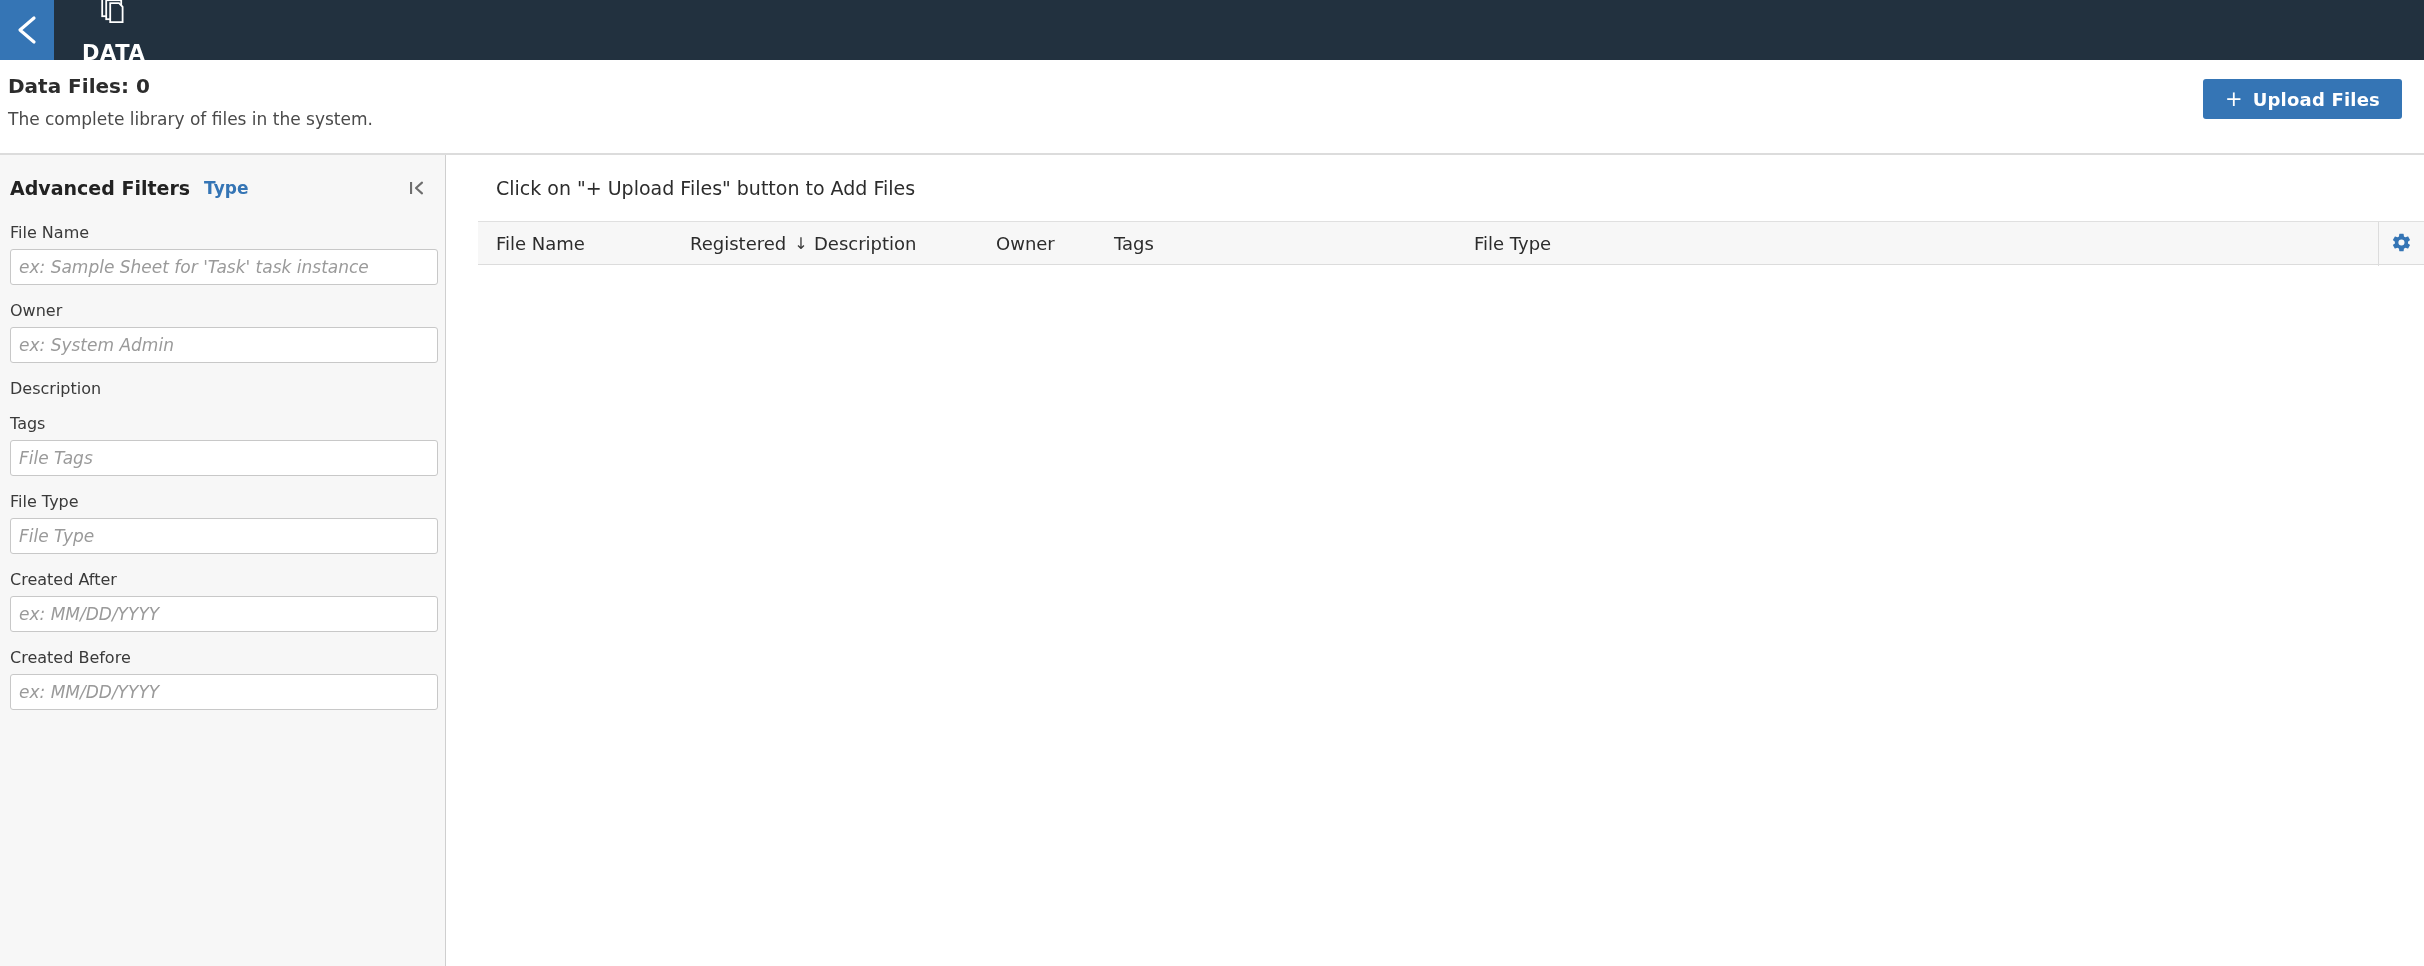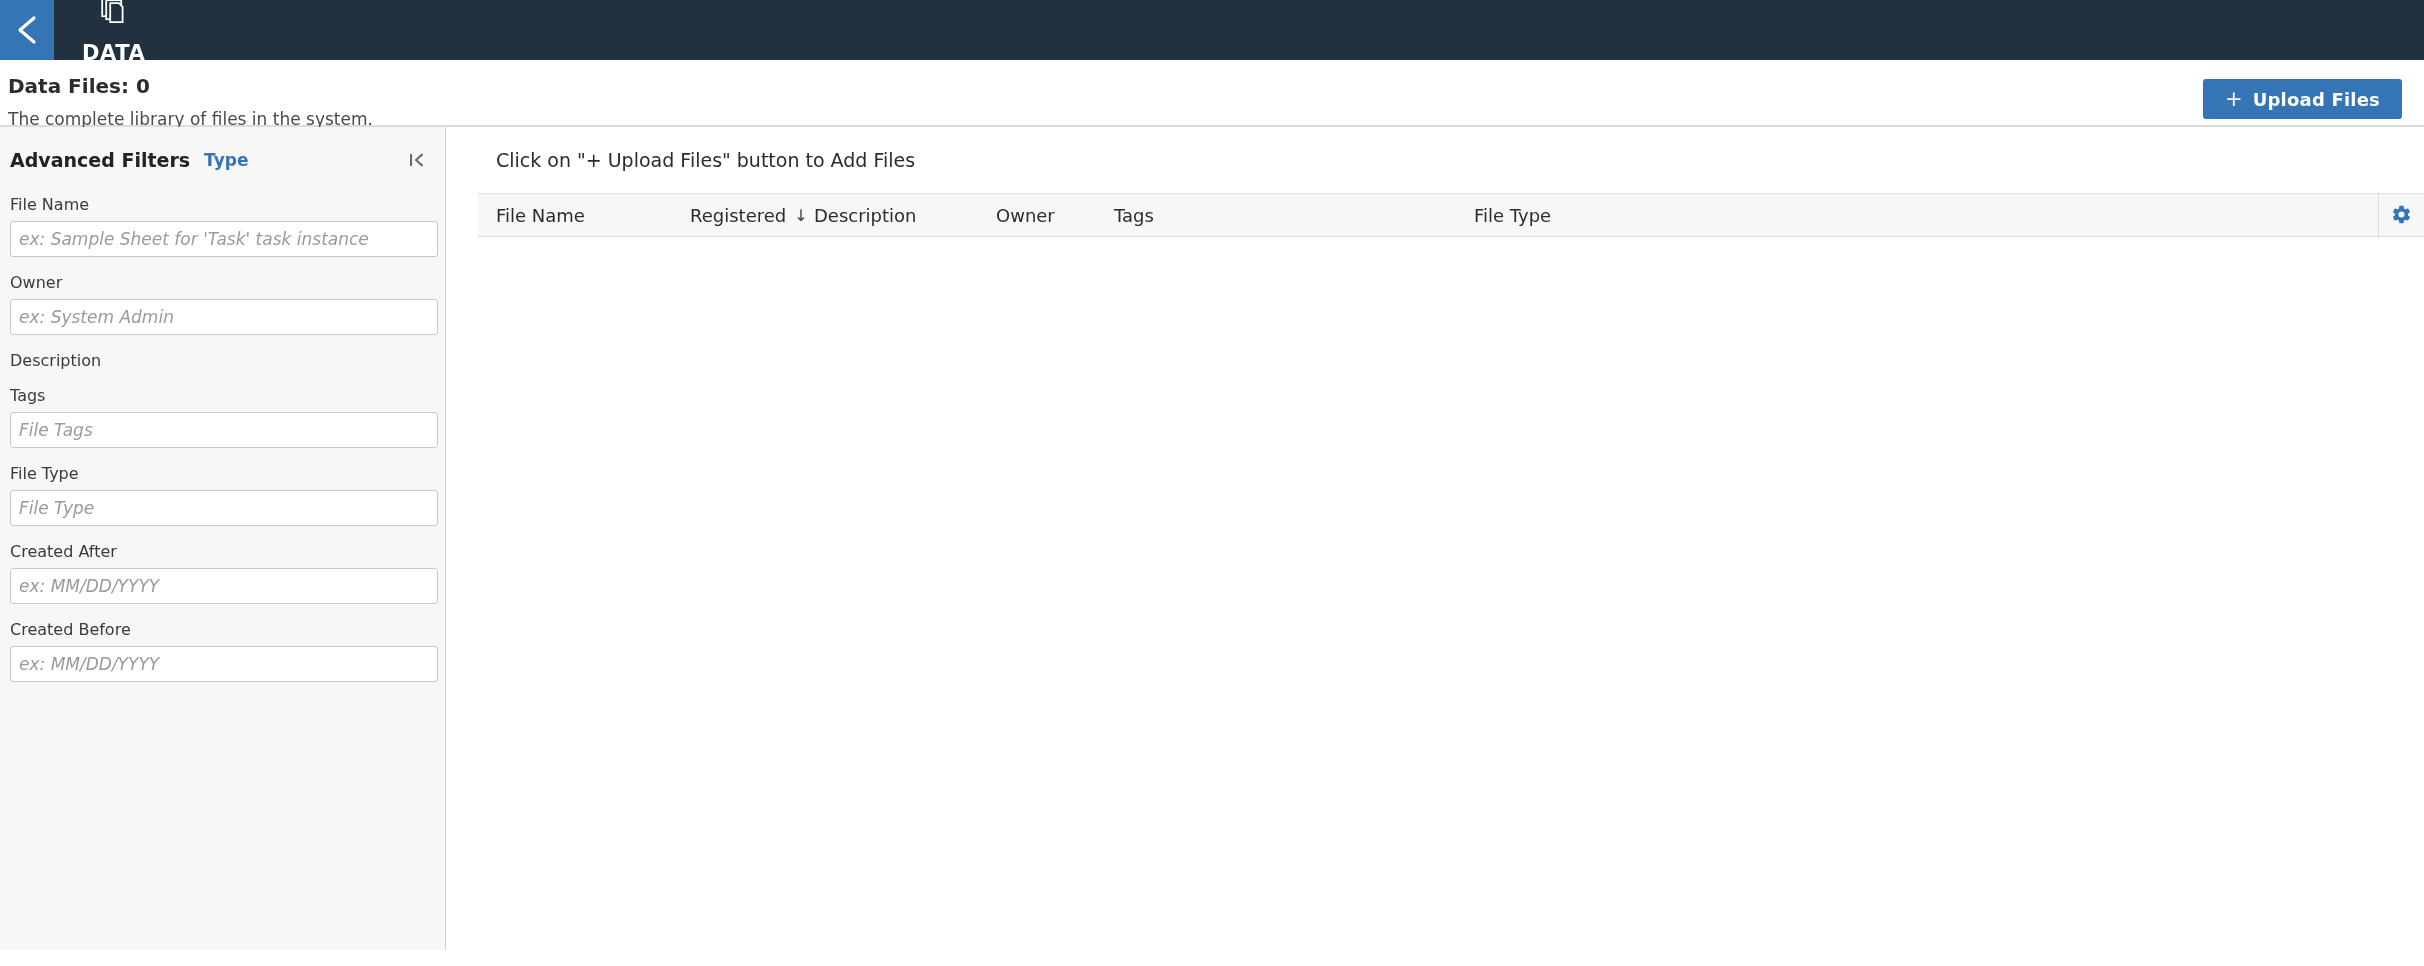--- a/index.html
+++ b/index.html
@@ -76,21 +76,21 @@
     width: 34px; height: 34px;
     border-radius: 50%;
     background: #3575b5;
     display: flex; align-items: center; justify-content: center;
     cursor: pointer;
   }
 
   
   .pagehead {
     position: relative;
-    height: 67px;
+    height: 95px;
     background: #ffffff;
     border-bottom: 2px solid #dcdcdc;
     padding: 13px 22px 0 8px;
     display: flex;
     align-items: flex-start;
   }
   .pagehead-texts { padding-left: 0px; }
   .page-title {
     font-size: 20px;
     font-weight: bold;

